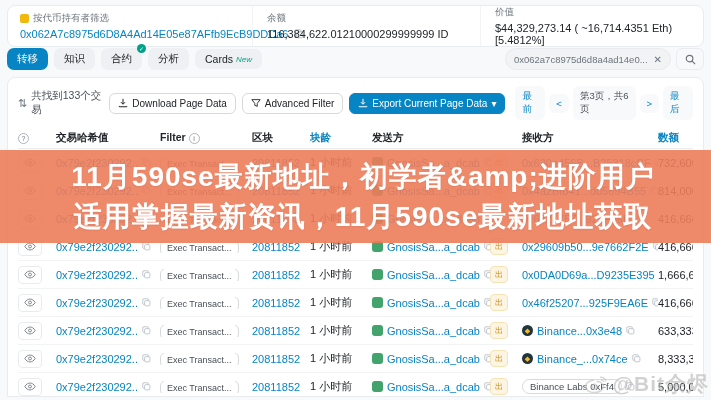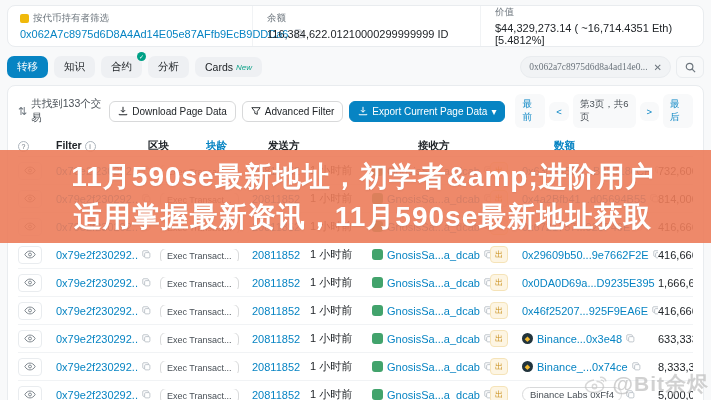--- a/index.html
+++ b/index.html
@@ -21,36 +21,36 @@
   .col-balance { width:228px; }
   .col-value { flex:1; }
   .summary-label { font-size:9.5px; color:#6c757d; display:flex; align-items:center; gap:4px; }
   .token-chip { width:9px; height:9px; border-radius:2px; background:#f0b90b; display:inline-block; }
   .summary-value { font-size:11px; color:#212529; }
   .addr-link { color:#0784c3; font-size:11px; display:flex; align-items:center; gap:6px; }
   .icon-btn svg, .copy svg { display:block; }
   .copy { color:#adb5bd; display:inline-flex; cursor:pointer; }
 
   
-  .tabs-row { display:flex; align-items:center; justify-content:space-between; margin-top:8px; height:24px;text-align:center; }
+  .tabs-row { display:flex; align-items:center; justify-content:space-between; height:24px;text-align:center; }
   .tabs { display:flex; gap:6px; align-items:center; }
   .tab {
     background:#eef0f3; border-radius:7px; padding:4px 10px; font-size:10.5px;
     color:#212529; cursor:pointer; position:relative; display:flex; gap:3px; align-items:center;
   }
   .tab.active { background:#0784c3; color:#fff; }
   .tab .check-badge {
     position:absolute; top:-4px; right:-4px; width:9px; height:9px; border-radius:50%;
     background:#00a186; color:#fff; font-size:6px; display:flex; align-items:center; justify-content:center;
   }
   .tab .new-badge { font-size:8px; color:#0fa38a; font-style:italic; }
   .search-area { display:flex; gap:5px; align-items:center; }
   .search-pill {
     background:#f1f3f5; border:1px solid #e9ecef; border-radius:999px; height:22px;
-    display:flex; align-items:center; gap:6px; padding:0 8px; color:#6c757d; font-size:9.5px;font-family:Liberation Serif, serif;
+    display:flex; align-items:center; gap:6px; padding:0 8px; color:#6c757d; font-size:9.5px;
   }
   .pill-x { color:#6c757d; font-size:10px; cursor:pointer; }
   .search-btn {
     width:28px; height:22px; border:1px solid #e9ecef; background:#f8f9fa; border-radius:6px;
     display:flex; align-items:center; justify-content:center; color:#6c757d; cursor:pointer;
   }
 
   
   .main-card {
     margin-top:6px; background:#fff; border:1px solid #e9ecef; border-radius:8px 8px 0 0;
@@ -232,20 +232,21 @@
           <span class="page-status">第3页，共6页</span>
           <span class="page-btn">&gt;</span>
           <span class="page-btn">最后</span>
         </div>
       </div>
     </div>
 
     <div class="tbl">
       <div class="tr head">
         <div class="c c-eye"><span class="q-circle">?</span></div>
+        <div class="c c-hash">交易哈希值</div>
         <div class="c c-method">
           <span>Filter</span>
           <span class="q-circle">i</span>
         </div>
         <div class="c c-block">区块</div>
         <div class="c c-age hd-blue">块龄</div>
         <div class="c c-from">发送方</div>
         <div class="c c-dir"></div>
         <div class="c c-to">接收方</div>
         <div class="c c-amt hd-blue">数额</div>

